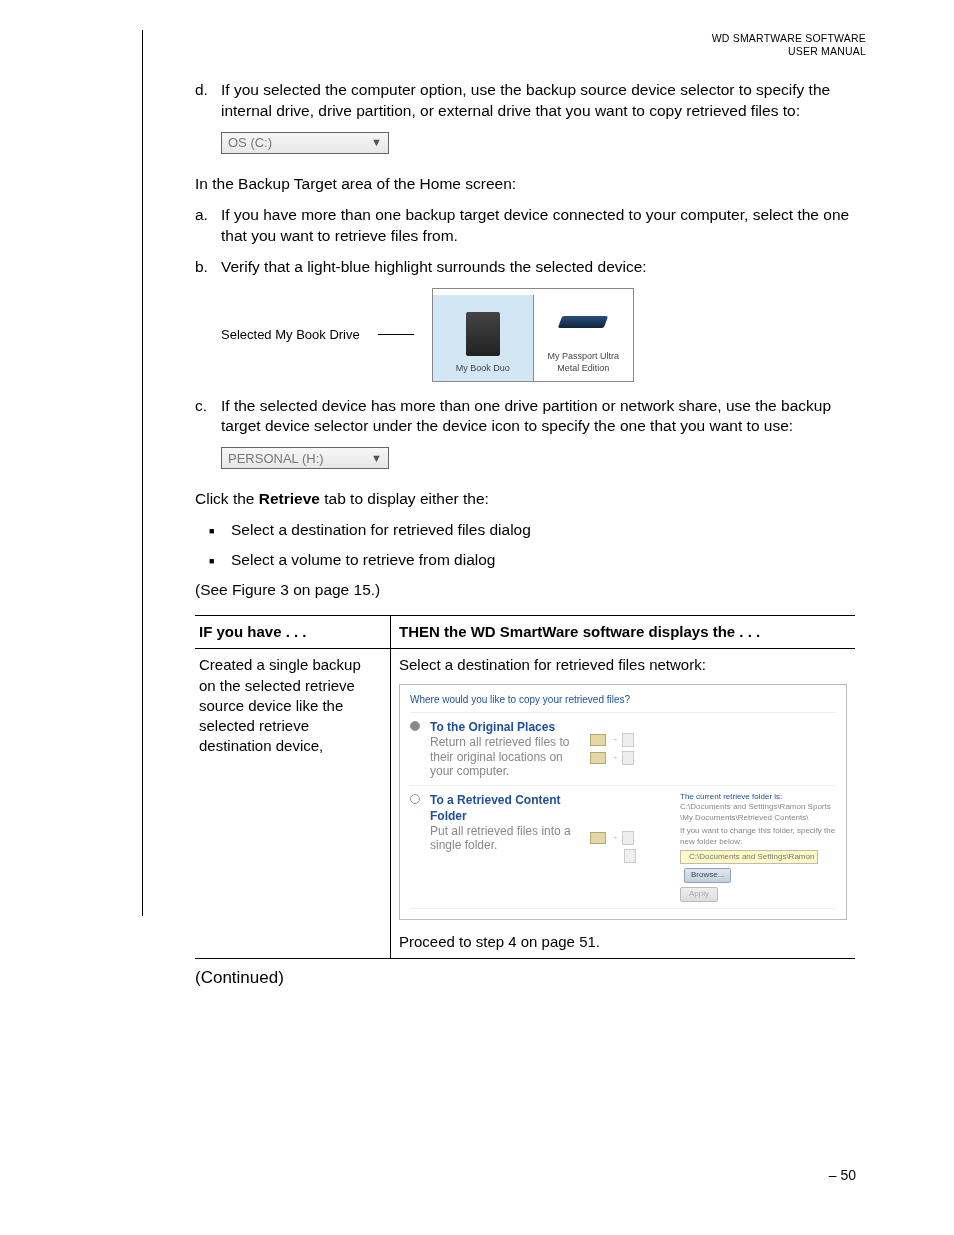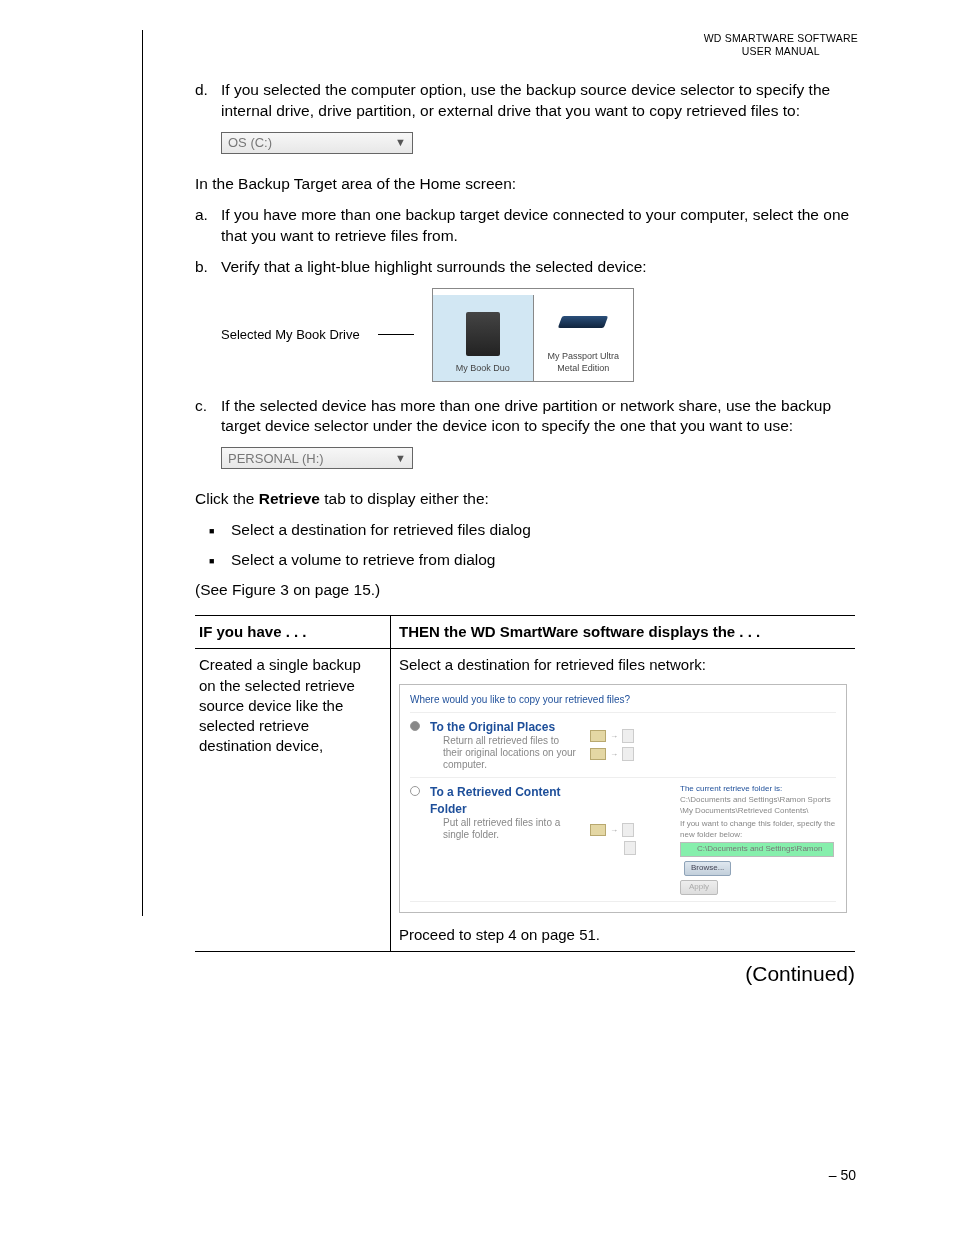--- a/index.html
+++ b/index.html
@@ -11,22 +11,22 @@
   }
   .page {
     width: 954px;
     height: 1235px;
     position: relative;
     box-sizing: border-box;
   }
   .header-text {
     position: absolute;
     top: 32px;
-    right: 96px;
-    text-align: center;
+    right: 88px;
+    text-align: right;
     font-size: 10.5px;
     letter-spacing: 0.2px;
     color: #000;
     line-height: 1.25;
   }
   .vertical-rule {
     position: absolute;
     left: 142px;
     top: 30px;
     width: 1px;
@@ -42,21 +42,21 @@
     line-height: 1.35;
   }
   .content p { margin: 0 0 10px 0; }
   .li-row { display: flex; margin: 0 0 10px 0; }
   .li-label { width: 26px; flex: 0 0 26px; }
   .li-body  { flex: 1; }
   .dropdown {
     display: inline-flex;
     align-items: center;
     justify-content: space-between;
-    width: 192px;
+    width: 168px;
     height: 22px;
     border: 1px solid #666;
     background: linear-gradient(#f7f7f7,#e7e7e7);
     color: #777;
     font-size: 13px;
     padding: 0 6px;
     box-sizing: border-box;
     margin-left: 26px;
     margin-bottom: 14px;
   }
@@ -147,32 +147,32 @@
     display:flex;
     gap:10px;
   }
   .screenshot .radio {
     width:8px;height:8px;border:1px solid #999;border-radius:50%;
     margin-top:2px;flex:0 0 8px;
   }
   .screenshot .radio.on { background:#888;}
   .screenshot .option { width:150px;}
   .screenshot .option b { color:#1e4f9a; font-weight:bold; display:block; font-size:12px;}
-  .screenshot .option span { color:#888; display:block; font-size:10px; line-height:1.2;margin-left:13px;}
+  .screenshot .option span { color:#888; display:block; font-size:12px; line-height:1.2;}
   .screenshot .diagram { width:80px; display:flex; flex-direction:column; gap:4px; justify-content:center;}
   .screenshot .d-row { display:flex; align-items:center; gap:4px;}
   .mini-folder { width:14px;height:10px;background:#e4d7a4;border:1px solid #b8a86f;}
   .mini-arrow { font-size:8px; color:#999;}
   .mini-doc { width:10px;height:12px;background:#eee;border:1px solid #ccc;}
   .screenshot .aside { flex:1; font-size:8px; color:#1e4f9a;}
   .screenshot .aside .grey{color:#888;}
-  .screenshot .pathbox{display:inline-block;border:1px solid #bbb;background:#86efac;color:#777;padding:1px 16px;font-size:8px;width:120px;overflow:hidden;white-space:nowrap;}
+  .screenshot .pathbox{display:inline-block;border:1px solid #bbb;background:#fef9c3;color:#777;padding:1px 8px;font-size:8px;width:120px;overflow:hidden;white-space:nowrap;}
   .screenshot .btn{display:inline-block;border:1px solid #8fa3b8;background:linear-gradient(#dfe7ef,#c2cfdb);color:#445;padding:1px 6px;font-size:8px;border-radius:2px;margin-left:4px;}
   .screenshot .apply{display:inline-block;border:1px solid #bbb;background:linear-gradient(#eee,#ddd);color:#aaa;padding:1px 8px;font-size:8px;border-radius:2px;margin-top:4px;}
-  .continued { text-align:right; margin-top:8px; font-size:21px;}
+  .continued { margin-top:8px; font-size:17px;}
   .page-num {
     position:absolute;
     bottom: 52px;
     right: 98px;
     font-size: 14px;
   }
 </style>
 </head>
 <body>
 

